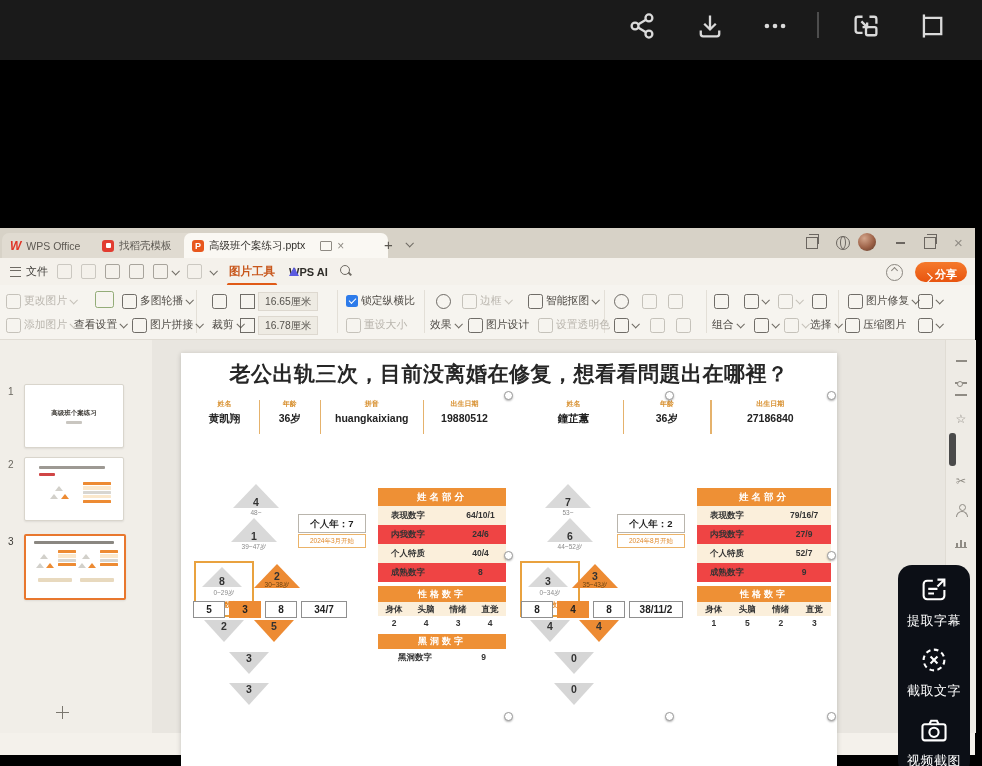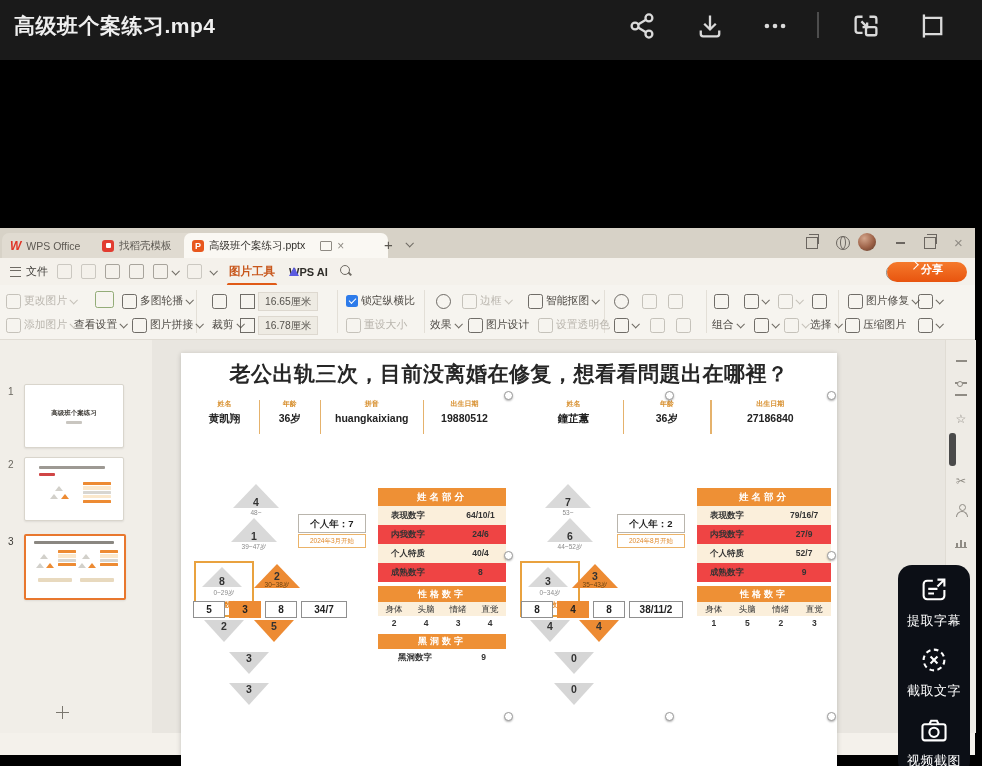--- a/index.html
+++ b/index.html
@@ -43,21 +43,21 @@
   .menus{display:flex;gap:12px;margin-left:28px;font-size:11.5px;color:#3a3833;white-space:nowrap}
   .mtool{margin-left:13px;font-size:11.5px;color:#c8571c;font-weight:700;position:relative;white-space:nowrap}
   .mtool::after{content:"";position:absolute;left:-2px;right:-2px;bottom:-7px;height:3px;background:#e05a16;border-radius:2px}
   .ai{margin-left:14px;display:flex;align-items:center;gap:4px;font-size:11px;font-weight:700;color:#2f2d29}
   .ai .tri{width:0;height:0;border-left:5px solid transparent;border-right:5px solid transparent;border-bottom:9px solid #5b5be0}
   .mag{width:13px;height:13px;margin-left:12px;position:relative}
   .mag::before{content:"";position:absolute;width:8px;height:8px;border:1.5px solid #6f6b64;border-radius:50%}
   .mag::after{content:"";position:absolute;left:8px;top:8px;width:4px;height:1.5px;background:#6f6b64;transform:rotate(45deg)}
   .upcirc{position:absolute;right:72px;top:6px;width:15px;height:15px;border:1.4px solid #8a867f;border-radius:50%}
   .upcirc::before{content:"";position:absolute;left:4.5px;top:3px;width:4px;height:4px;border-left:1.4px solid #8a867f;border-top:1.4px solid #8a867f;transform:rotate(45deg)}
-  .sharebtn{position:absolute;right:8px;top:4px;width:80px;height:20px;border-radius:10px;background:linear-gradient(180deg,#f57a2c,#e8540e);color:#fff;font-size:11px;font-weight:700;display:flex;align-items:flex-start;justify-content:center;gap:3px}
+  .sharebtn{position:absolute;right:8px;top:4px;width:52px;height:20px;border-radius:10px;background:linear-gradient(180deg,#f57a2c,#e8540e);color:#fff;font-size:11px;font-weight:700;display:flex;align-items:flex-end;justify-content:center;gap:3px}
   .sharebtn .arr{width:6px;height:6px;border-top:1.6px solid #fff;border-right:1.6px solid #fff;transform:rotate(45deg) translateX(-1px)}
   
   .ribbon{position:absolute;left:0;top:57px;width:975px;height:54px;background:#f6f4ef;border-bottom:1px solid #e0dcd4}
   .ri{position:absolute;height:20px;display:flex;align-items:center;gap:3px;font-size:10.8px;color:#4e4a45;white-space:nowrap}
   .ri.grey{color:#b9b5ad}
   .ri.grey .chev{border-color:#c6c2ba}
   .ric{width:13px;height:13px;border:1.3px solid currentColor;border-radius:2.5px;opacity:.8;flex:none}
   .chip{background:#eeebe3;border:1px solid #ddd8cf;height:17px;line-height:17px;padding:0 6px;font-size:10.3px;color:#55524d}
   .cb{width:12px;height:12px;background:#2d7bea;border-radius:2.5px;position:relative;flex:none}
   .cb::after{content:"";position:absolute;left:2.5px;top:2.5px;width:6px;height:3px;border-left:1.6px solid #fff;border-bottom:1.6px solid #fff;transform:rotate(-45deg)}
@@ -124,42 +124,41 @@
   .pysub{position:absolute;width:66px;height:12px;border:1px solid #EBB369;background:#fff;color:#E08A2D;font-size:6.5px;text-align:center;line-height:12px;white-space:nowrap}
   .ntable{position:absolute;font-size:8.5px;color:#333}
   .ntable .hd{background:#EE9035;color:#fff;height:18px;line-height:18px;text-align:center;font-size:9.5px;font-weight:700;letter-spacing:3px}
   .ntable .row{display:flex;height:19px;line-height:19px;background:#ef4444}
   .ntable .row.alt{background:#FBEFDB}
   .ntable .k{flex:1.25;padding-left:13px;font-weight:600}
   .ntable .v{flex:1;text-align:center;font-weight:700}
   .ctable{position:absolute;font-size:8.5px;color:#333}
   .ctable .hd{background:#EE9035;color:#fff;height:16px;line-height:16px;text-align:center;font-size:9px;font-weight:700;letter-spacing:3px}
   .ctable .cols,.ctable .vals{display:flex;height:14px;line-height:14px;text-align:center}
-  .ctable .cols{background:#FBEFDB;font-weight:400}
+  .ctable .cols{background:#FBEFDB;font-weight:700}
   .ctable .vals{background:#fff;font-weight:700}
   .ctable .cols span,.ctable .vals span{flex:1}
   .htable{position:absolute;font-size:8.5px;color:#333}
   .htable .hd{background:#EE9035;color:#fff;height:15px;line-height:15px;text-align:center;font-size:9px;font-weight:700;letter-spacing:3px}
   .htable .row{display:flex;height:16px;line-height:16px;background:#fff}
   .htable .k{flex:1.4;padding-left:20px;font-weight:600}
   .htable .v{flex:1;text-align:center;font-weight:700}
   .nbox{position:absolute;height:15px;width:30px;top:248px;border:1px solid #8f8f8f;background:#fff;font-size:10px;font-weight:700;color:#222;text-align:center;line-height:15px}
   .nbox.or{background:#ED8B33;border-color:#ED8B33}
   .hdot{position:absolute;width:7px;height:7px;border-radius:50%;background:#fff;border:1px solid #9a9a9a;box-shadow:0 1px 2px rgba(0,0,0,.3)}
   
   #sidepanel{position:absolute;left:898px;top:565px;width:72px;height:210px;background:#0c0f16;border-radius:14px;z-index:5}
   .spbtn{position:absolute;left:0;width:72px;text-align:center;color:#fff}
   .spbtn svg{width:30px;height:30px}
   .splabel{font-size:13px;letter-spacing:.5px;margin-top:3px}
 </style>
 </head>
 <body>
 
 <div id="playerbar">
-  <div class="ptitle">高级班个案练习.mp4</div>
   <div class="pic" style="left:627px">
     <svg viewBox="0 0 26 26" fill="none" stroke="#dadada" stroke-width="2">
         <circle cx="19" cy="6" r="3"></circle>
         <circle cx="7" cy="13" r="3"></circle>
         <circle cx="19" cy="20" r="3"></circle>
         <path d="M9.6 11.6l6.8-4M9.6 14.4l6.8 4"></path>
       </svg>
   </div>
   <div class="pic" style="left:695px">
     <svg viewBox="0 0 26 26" fill="none" stroke="#dadada" stroke-width="2">

